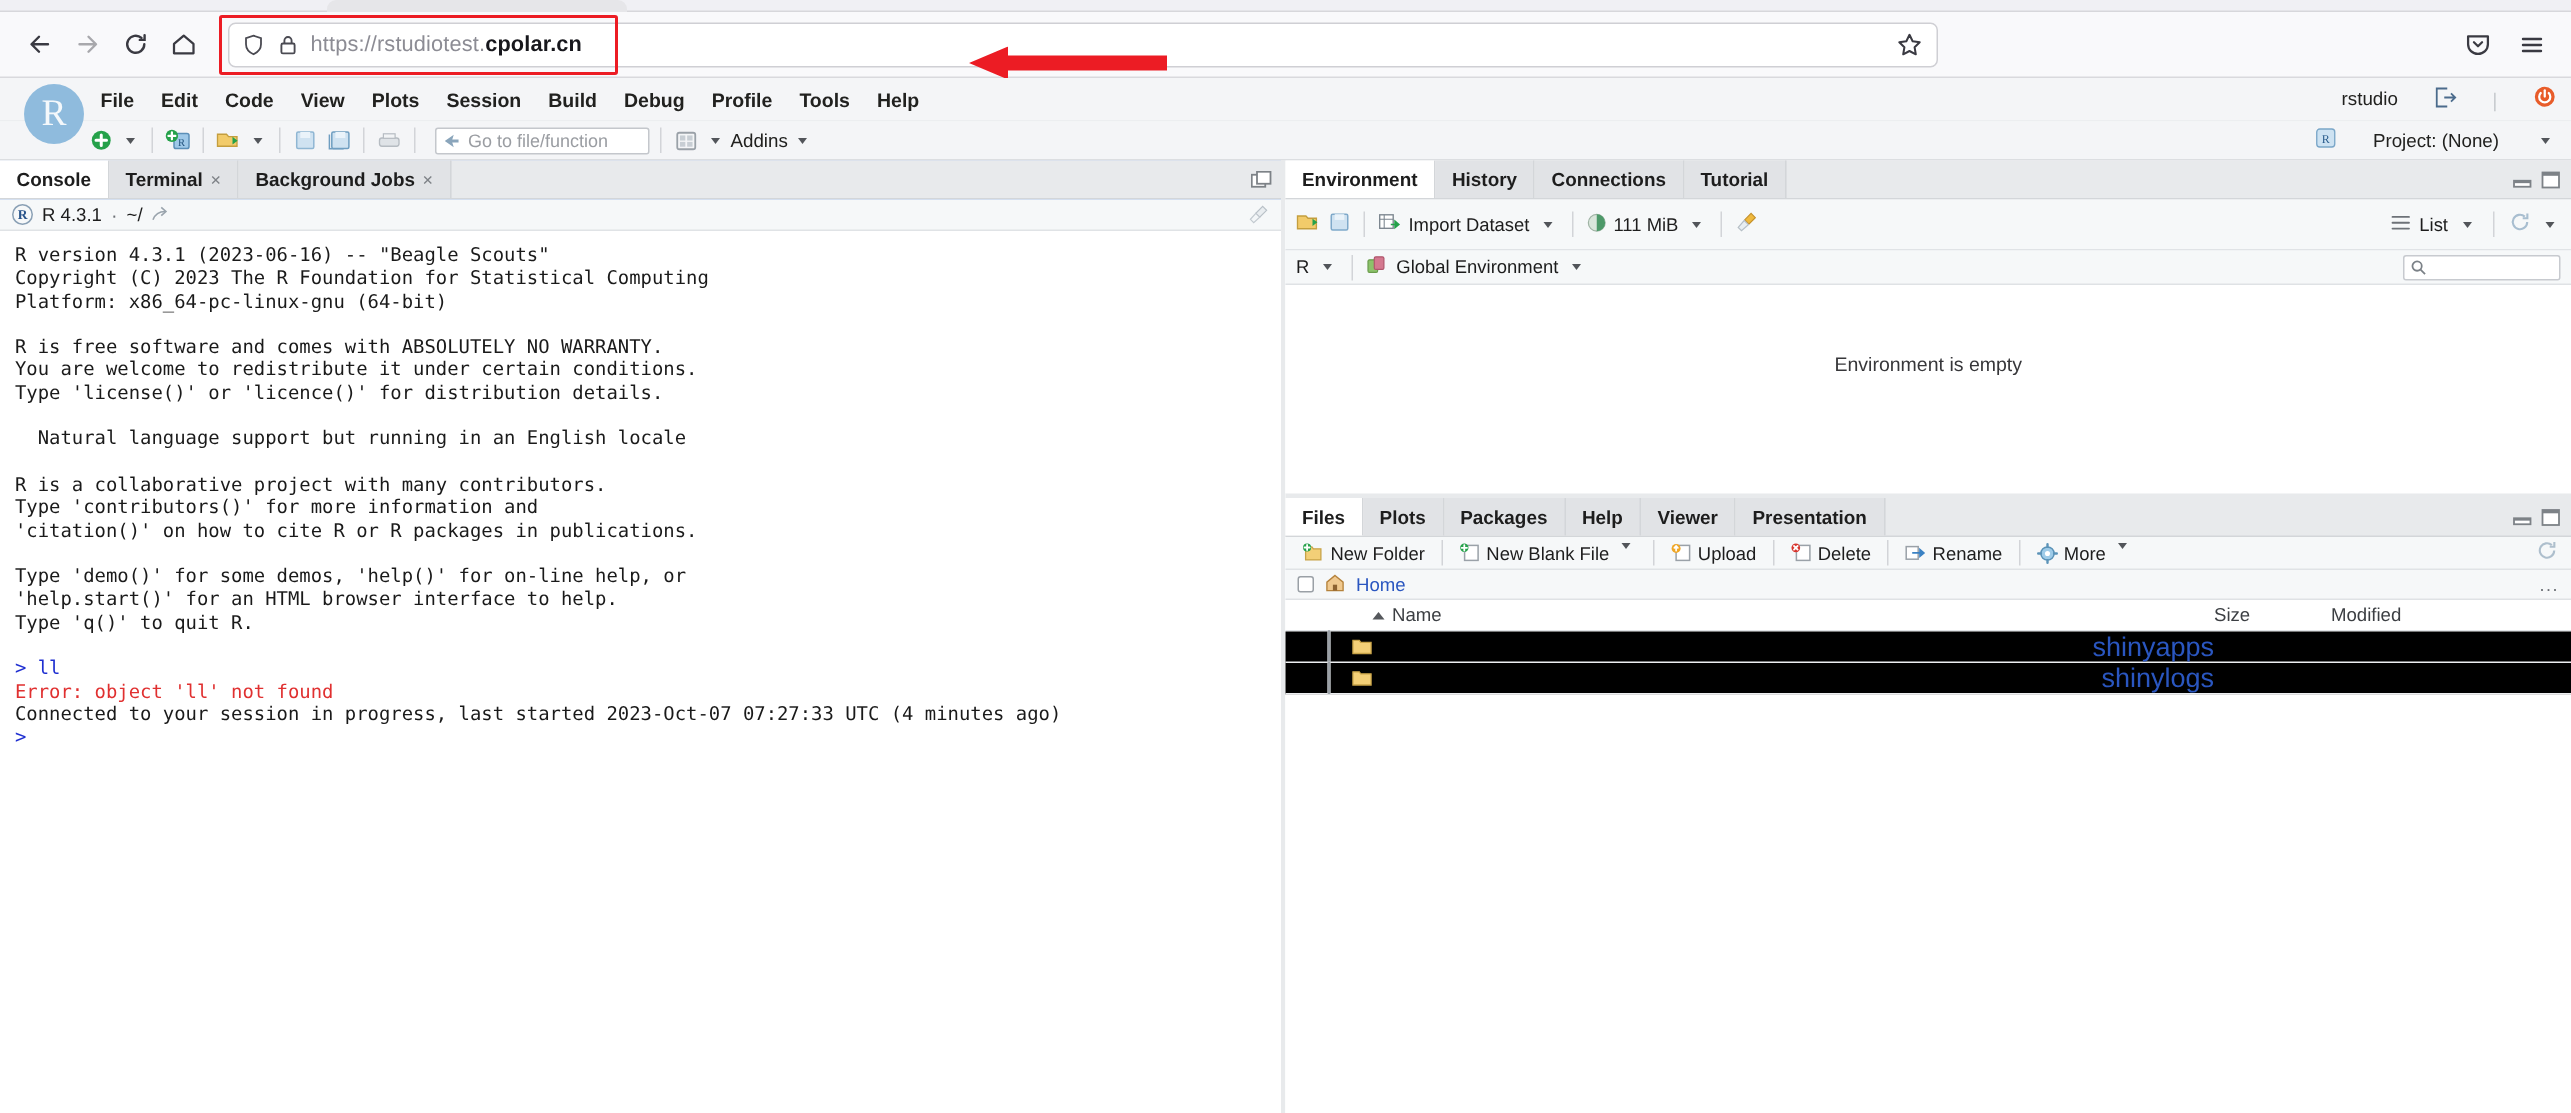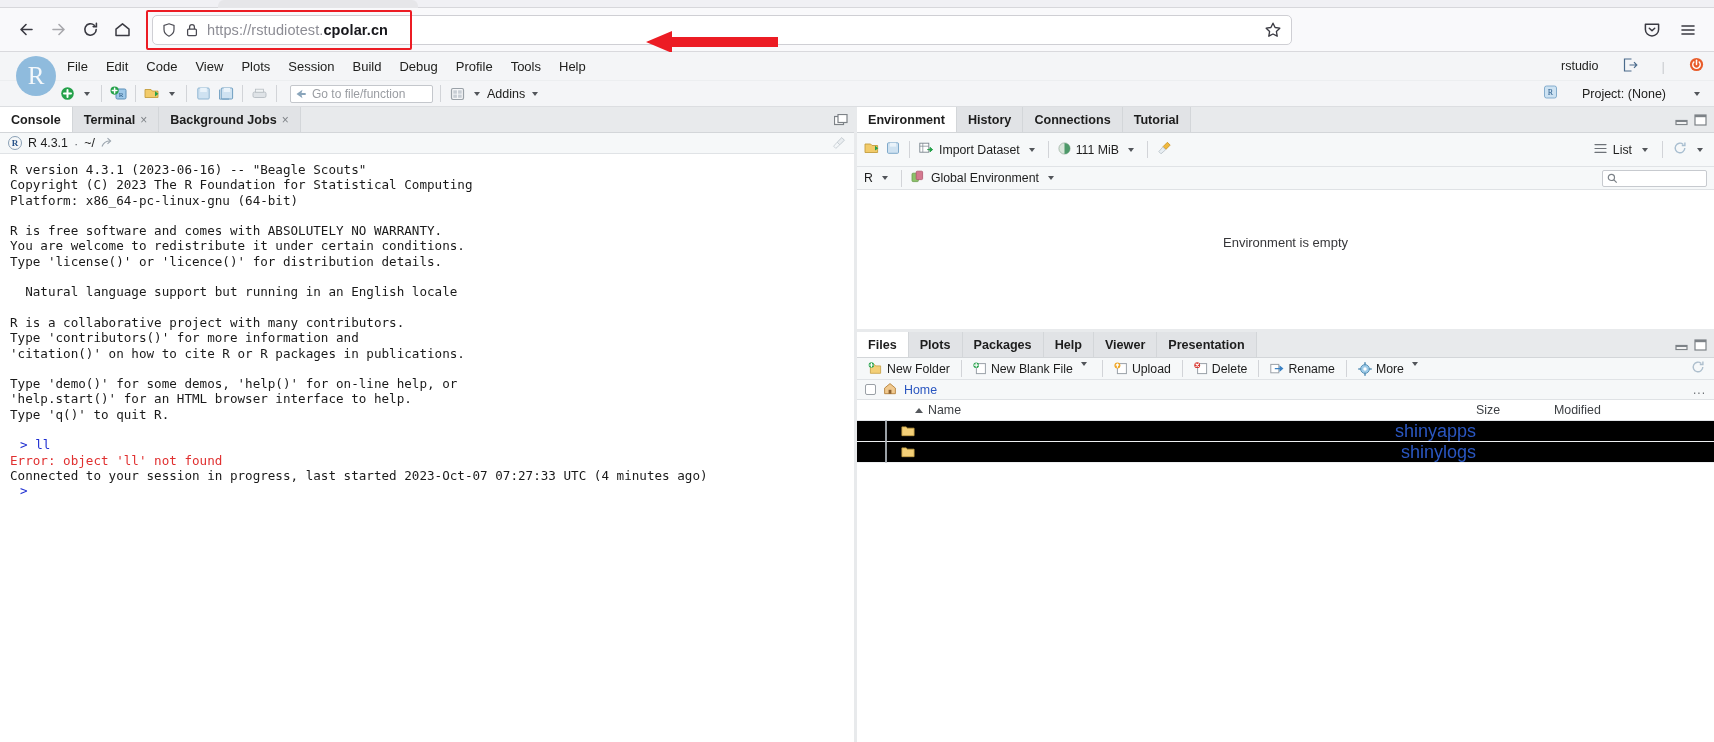--- a/index.html
+++ b/index.html
@@ -66,21 +66,21 @@
     padding-left: 58px; position: relative; border-bottom: 1px solid #eceef0;
   }
   .rs-logo {
     position: absolute; left: 16px; top: 4px; width: 40px; height: 40px;
     border-radius: 50%; background: #8fbbdd;
     display: flex; align-items: center; justify-content: center;
     color: #f4f8fb; font-size: 25px; font-family: "Liberation Serif", serif;
     line-height: 1; padding-bottom: 2px; z-index: 5;
   }
   .rs-menubar .mi {
-    padding: 3px 9px; font-size: 13px; font-weight: normal; color: #21211f; cursor: default;
+    padding: 3px 9px; font-size: 13px; font-weight: bold; color: #21211f; cursor: default;
   }
   .rs-toolbar {
     height: 26px; background: #f4f5f7; display: flex; align-items: center;
     padding-left: 58px; gap: 3px; border-bottom: 1px solid #dcdee1; position: relative;
   }
   .tb-sep { width: 1px; height: 17px; background: #d2d4d8; margin: 0 4px; }
   .tb-ico { width: 19px; height: 19px; display: flex; align-items: center; justify-content: center; }
   .caret { width: 0; height: 0; border-left: 3.5px solid transparent; border-right: 3.5px solid transparent;
            border-top: 4px solid #52555a; margin: 0 4px; }
   .gotofile {
@@ -126,21 +126,21 @@
   }
   .console-head .ver { font-size: 12.4px; color: #1d1d1d; }
   .console-head .path { font-size: 12.4px; color: #1d1d1d; }
   .broom { position: absolute; right: 8px; top: 3px; }
 
   .console-out {
     flex: 1; background: #fff; overflow: hidden; padding: 8px 0 0 10px;
     font-family: "DejaVu Sans Mono", monospace; font-size: 12.6px; line-height: 15.3px;
     color: #1a1a1a; white-space: pre;
   }
-  .console-out .cmd { color: #1f2fd1; margin-left: 10px; }
+  .console-out .cmd { color: #1f2fd1; }
   .console-out .err { color: #e03030; }
 
   
   .env-toolbar {
     height: 34px; background: #f6f8f9; display: flex; align-items: center;
     padding: 0 7px; gap: 5px; border-bottom: 1px solid #e0e3e6; position: relative;
     font-size: 12.3px; color: #1d1d1d;
   }
   .env-toolbar .right { position: absolute; right: 7px; display: flex; align-items: center; gap: 6px; }
   .env-subbar {

